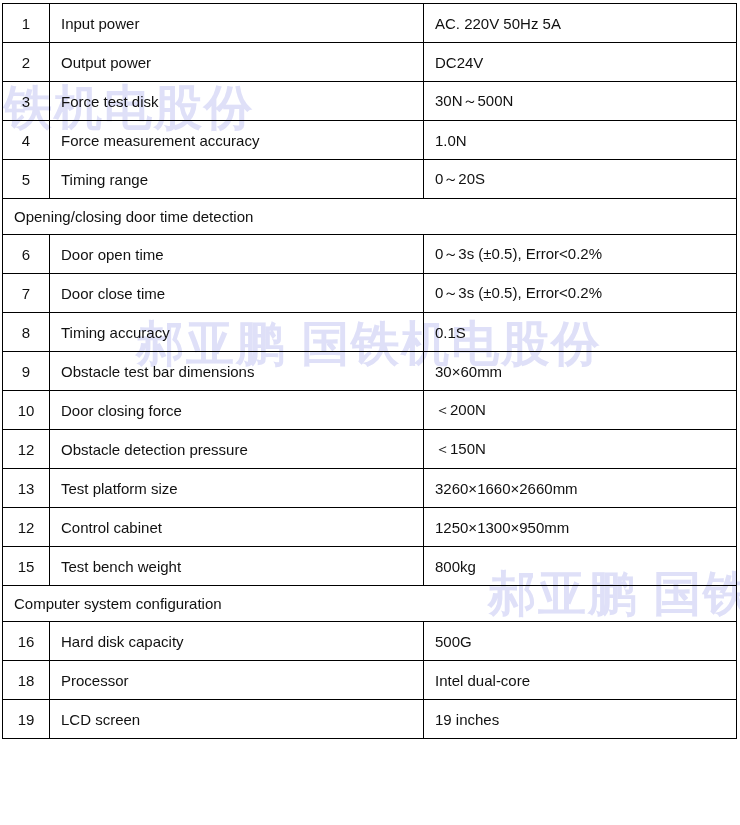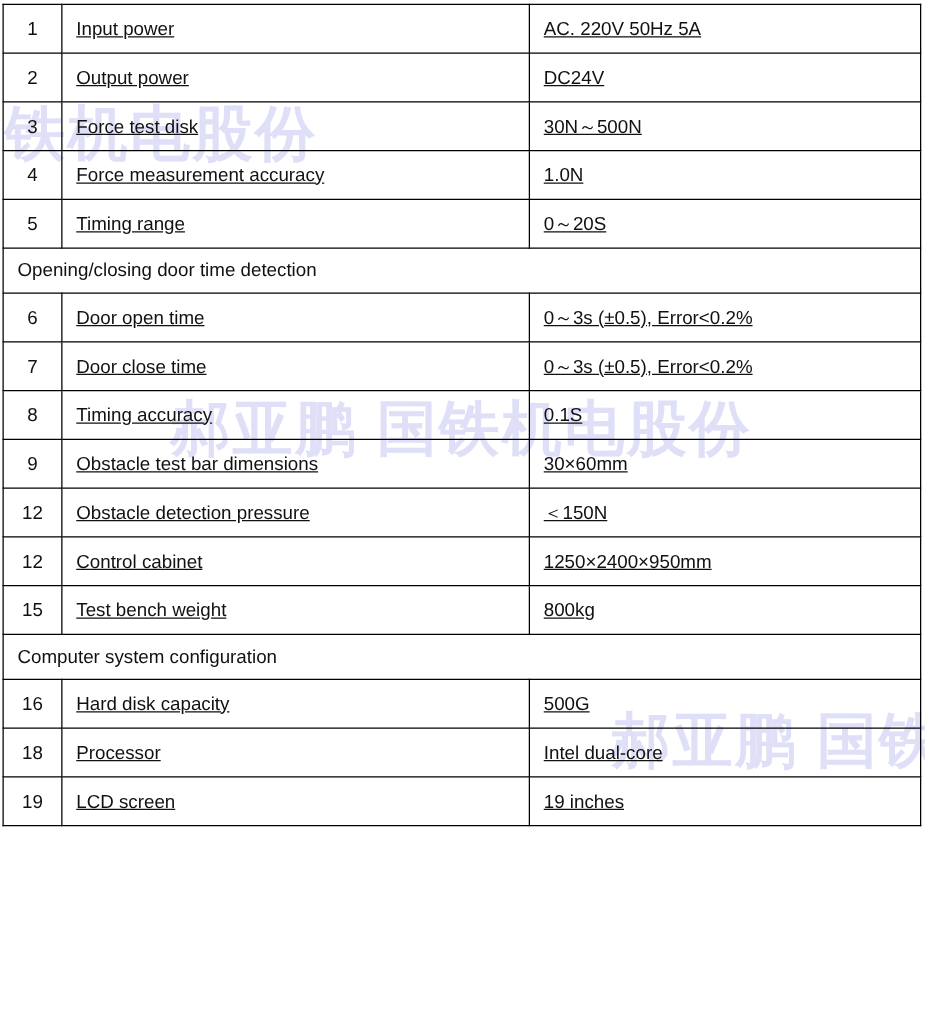--- a/index.html
+++ b/index.html
@@ -55,25 +55,23 @@
   tr.item-row { height: 39px; }
   tr.section-row { height: 36px; margin-top: 20px; }
   td.num-cell {
     width: 42px;
     text-align: center;
     padding: 0 2px;
   }
   td.label-cell {
     width: 356px;
     padding: 0 6px 0 11px;
-    text-decoration: underline;
   }
   td.value-cell {
     padding: 0 6px 0 11px;
-    text-decoration: underline;
   }
   td.section-cell {
     padding: 0 6px 0 11px;
   }
 </style>
 </head>
 <body>
 
 <div class="watermark-layer">
   <div class="wm wm-1" style="color: rgb(223, 224, 248);">国铁机电股份</div>
@@ -125,28 +123,38 @@
         <td class="num-cell">8</td>
         <td class="label-cell">Timing accuracy</td>
         <td class="value-cell">0.1S</td>
       </tr>
       <tr class="item-row">
         <td class="num-cell">9</td>
         <td class="label-cell">Obstacle test bar dimensions</td>
         <td class="value-cell">30×60mm</td>
       </tr>
       <tr class="item-row">
+        <td class="num-cell">10</td>
+        <td class="label-cell">Door closing force</td>
+        <td class="value-cell">＜200N</td>
+      </tr>
+      <tr class="item-row">
         <td class="num-cell">12</td>
         <td class="label-cell">Obstacle detection pressure</td>
         <td class="value-cell">＜150N</td>
       </tr>
       <tr class="item-row">
+        <td class="num-cell">13</td>
+        <td class="label-cell">Test platform size</td>
+        <td class="value-cell">3260×1660×2660mm</td>
+      </tr>
+      <tr class="item-row">
         <td class="num-cell">12</td>
         <td class="label-cell">Control cabinet</td>
-        <td class="value-cell">1250×2400×950mm</td>
+        <td class="value-cell">1250×1300×950mm</td>
       </tr>
       <tr class="item-row">
         <td class="num-cell">15</td>
         <td class="label-cell">Test bench weight</td>
         <td class="value-cell">800kg</td>
       </tr>
       <tr class="section-row">
         <td colspan="3" class="section-cell">Computer system configuration</td>
       </tr>
       <tr class="item-row">

